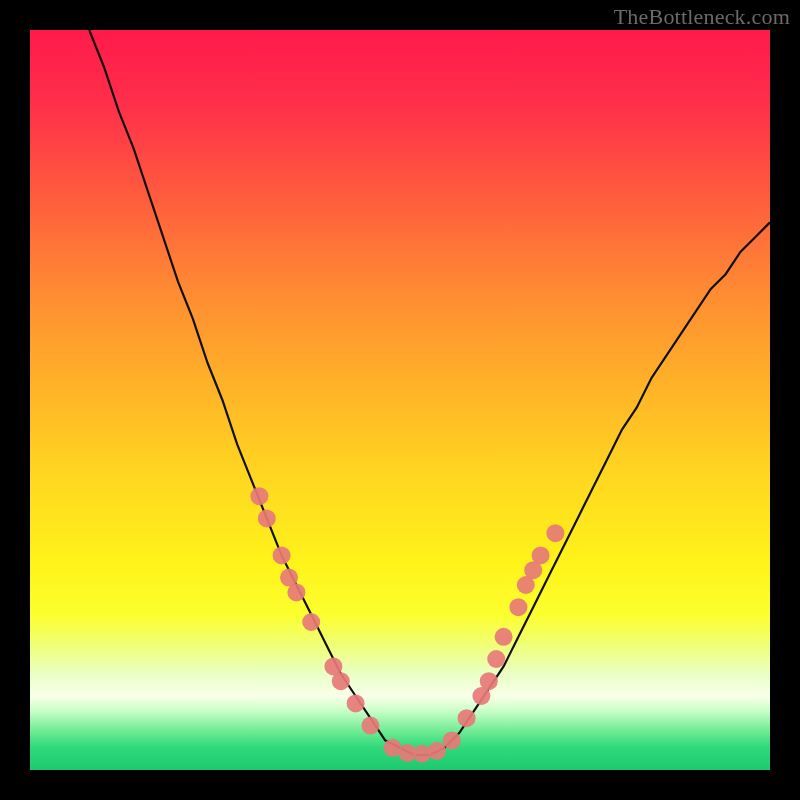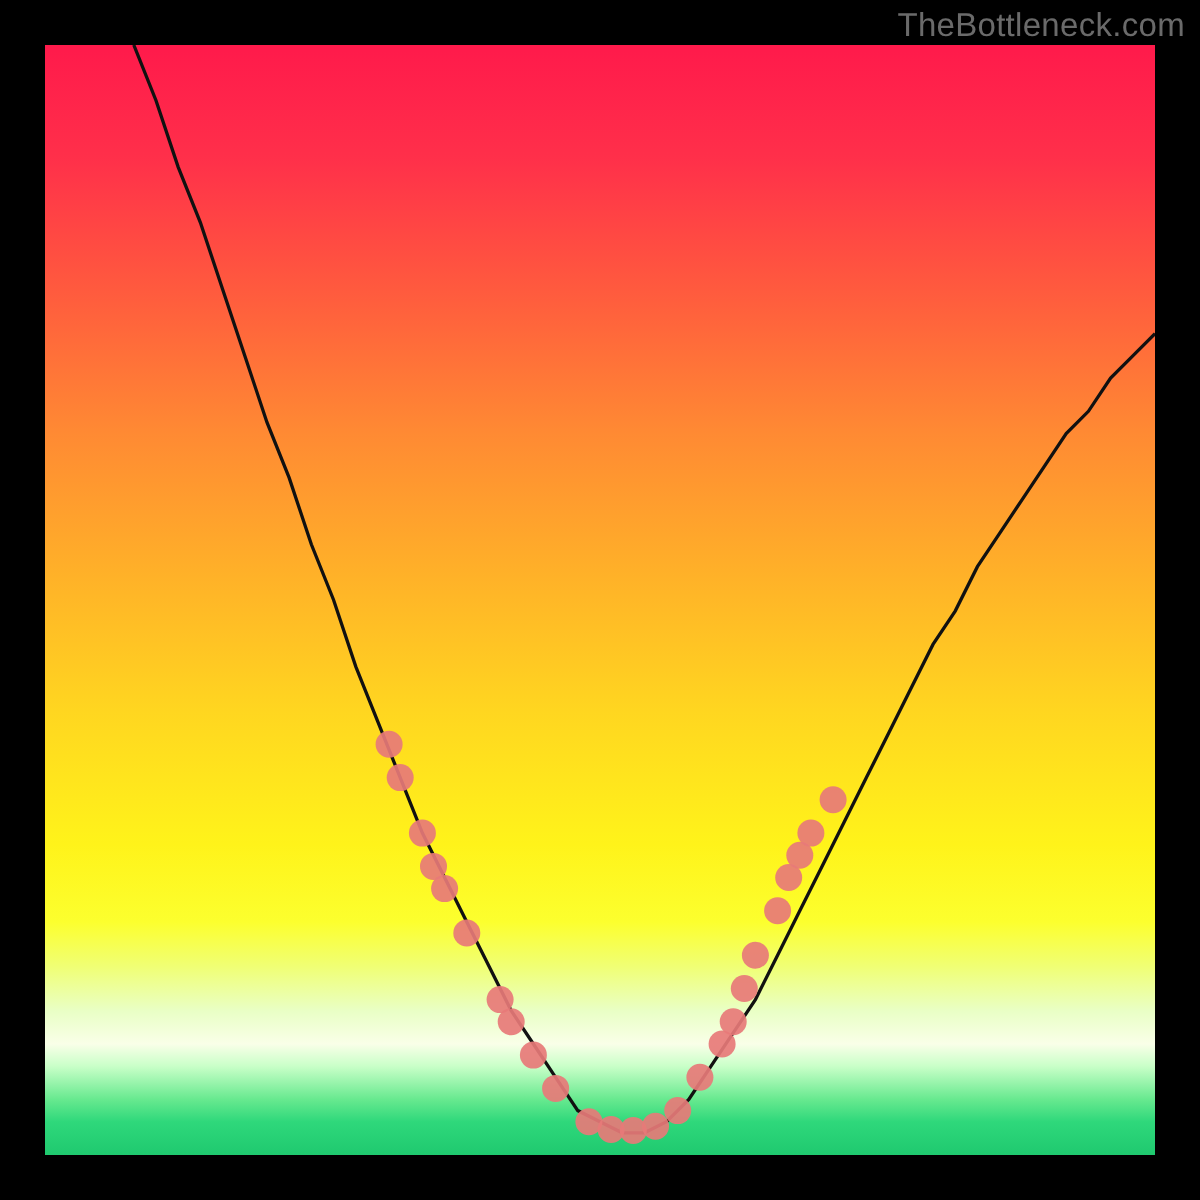--- a/index.html
+++ b/index.html
@@ -20,20 +20,21 @@
     background: #000;
   }
   .watermark {
     position: absolute;
     top: 4px;
     right: 10px;
     color: #6a6a6a;
     font-size: 22px;
     font-weight: 400;
     letter-spacing: 0.2px;
+    font-family: Liberation Serif, serif;
   }
   .plot {
     position: absolute;
     left: 30px;
     top: 30px;
     width: 740px;
     height: 740px;
     overflow: hidden;
   }
   .gradient {

